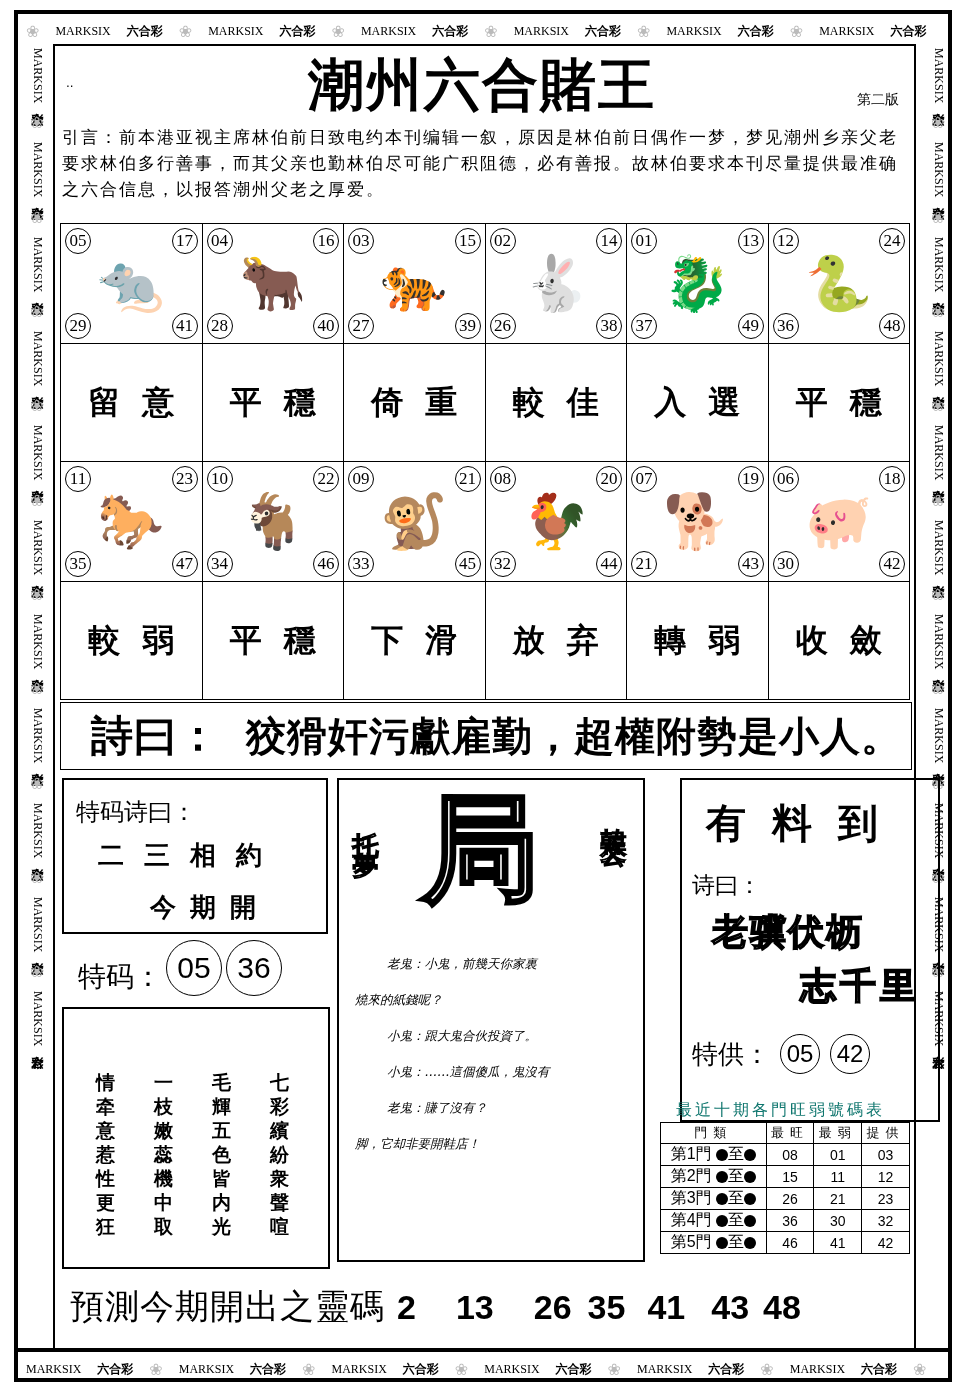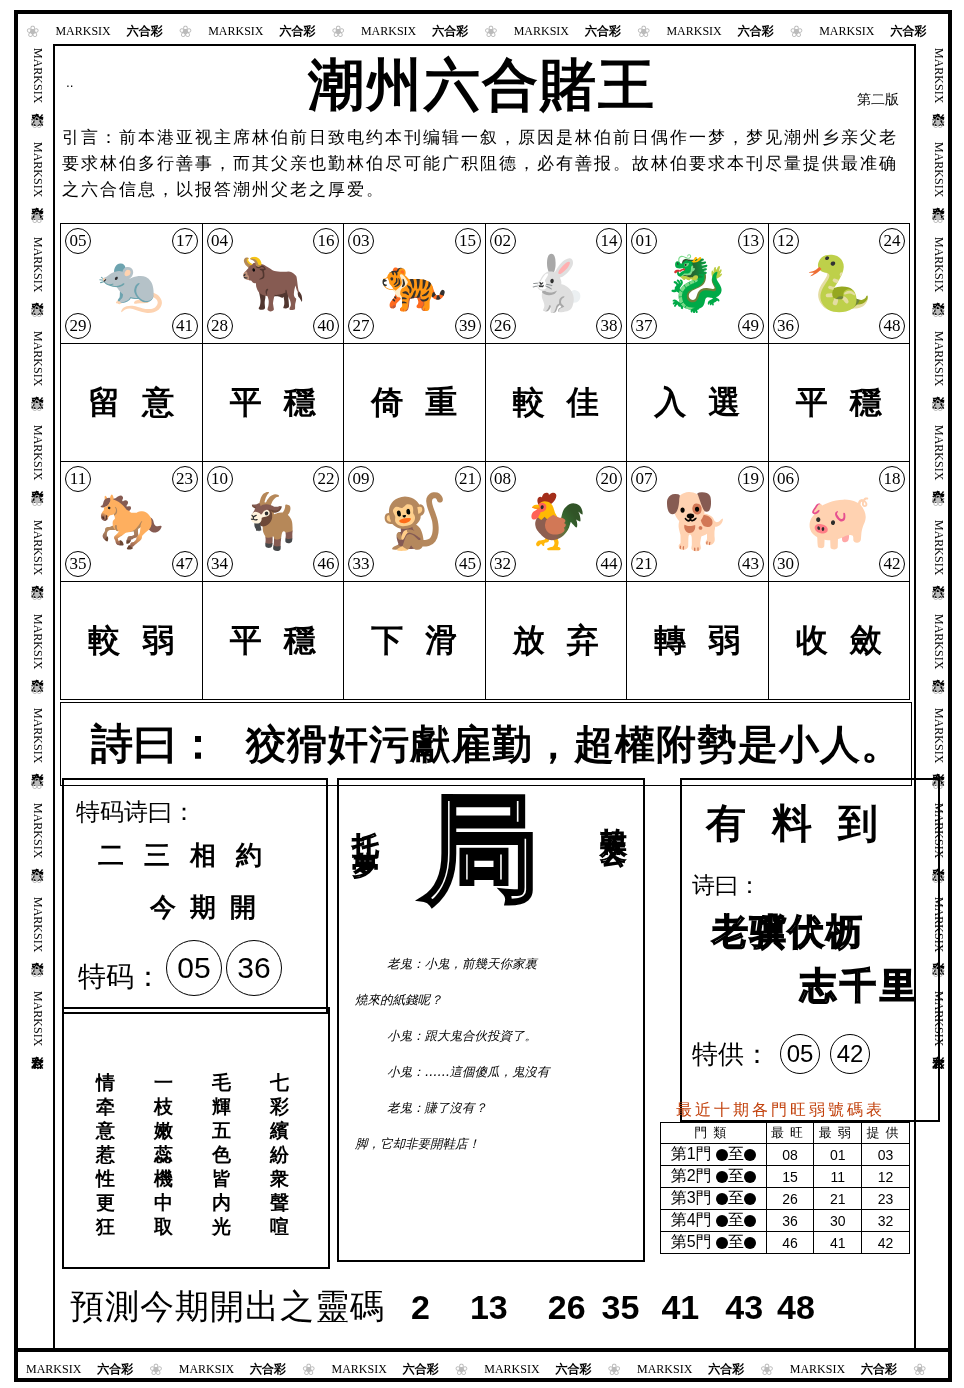--- a/index.html
+++ b/index.html
@@ -18,24 +18,24 @@
 .dots{position:absolute;left:66px;top:80px;font-size:12px}
 .edition{position:absolute;left:857px;top:91px;font-size:14px}
 .intro{position:absolute;left:62px;top:124px;width:848px;font-family:"DejaVu Serif",serif;font-size:17px;line-height:26px;letter-spacing:2px}
 .zgrid{position:absolute;left:60px;top:223px;width:850px;border-collapse:collapse}
 .zgrid td{border:1.5px solid #000;width:141.6px;position:relative}
 .zrow-img td{height:120px}
 .zrow-txt td{height:118px;text-align:center;font-size:32px;font-weight:bold;letter-spacing:22px;padding-left:22px}
 .num{position:absolute;width:26px;height:26px;border:1px solid #000;border-radius:50%;font-family:"Liberation Serif",serif;font-size:17px;text-align:center;line-height:24px;background:#fff}
 .n-tl{left:4px;top:4px}.n-tr{right:4px;top:4px}.n-bl{left:4px;bottom:4px}.n-br{right:4px;bottom:4px}
 .animal{position:absolute;left:50%;top:50%;transform:translate(-50%,-50%);font-size:54px;line-height:1}
-.poem-bar{position:absolute;left:60px;top:702px;width:852px;height:84px;border:1.5px solid #000;font-size:40px;font-weight:bold;display:flex;align-items:center;padding-left:30px;letter-spacing:1px}
+.poem-bar{position:absolute;left:60px;top:702px;width:852px;height:68px;border:1.5px solid #000;font-size:40px;font-weight:bold;display:flex;align-items:center;padding-left:30px;letter-spacing:1px}
 .poem-bar .lbl{margin-right:26px;font-size:42px}
 .box{position:absolute;border:2px solid #000}
-.b1{left:62px;top:778px;width:266px;height:236px}
+.b1{left:62px;top:778px;width:266px;height:156px}
 .b2{left:62px;top:1007px;width:268px;height:262px}
 .b3{left:337px;top:778px;width:308px;height:484px}
 .b4{left:680px;top:778px;width:260px;height:344px}
 .b1 .h{position:absolute;left:12px;top:16px;font-size:24px;font-family:"DejaVu Serif",serif}
 .b1 .l1{position:absolute;left:34px;top:58px;font-size:26px;font-weight:bold;letter-spacing:20px}
 .b1 .l2{position:absolute;left:86px;top:110px;font-size:26px;font-weight:bold;letter-spacing:14px}
 .b1 .sp{position:absolute;left:14px;top:160px;font-size:28px;display:flex;align-items:flex-end}
 .circ{display:inline-block;border:1px solid #000;border-radius:50%;text-align:center;font-family:"Liberation Sans",sans-serif}
 .b1 .circ{width:56px;height:56px;line-height:54px;font-size:30px;margin-left:4px}
 .b2 .h{position:absolute;left:0;width:100%;top:18px;text-align:center;font-size:26px;font-family:"DejaVu Serif",serif;letter-spacing:3px}
@@ -47,28 +47,28 @@
 .ju{position:absolute;left:82px;top:10px;font-size:118px;font-weight:bold;color:#fff;-webkit-text-stroke:3px #000;line-height:1}
 .dialog{position:absolute;left:16px;top:166px;width:280px;font-family:"DejaVu Serif",serif;font-size:12.5px;line-height:36px;font-style:italic}
 .dialog p{margin:0}
 .dialog .ind{padding-left:32px}
 .b4 .h{position:absolute;left:24px;top:16px;font-size:40px;font-weight:bold;letter-spacing:26px}
 .b4 .sh{position:absolute;left:10px;top:90px;font-size:23px;font-family:"DejaVu Serif",serif}
 .b4 .p1{position:absolute;left:30px;top:128px;font-size:36px;font-weight:bold;color:#fff;-webkit-text-stroke:1.5px #000;letter-spacing:2px}
 .b4 .p2{position:absolute;left:118px;top:182px;font-size:36px;font-weight:bold;color:#fff;-webkit-text-stroke:1.5px #000;letter-spacing:4px}
 .b4 .sp{position:absolute;left:10px;top:254px;font-size:26px;display:flex;align-items:center}
 .b4 .circ{width:40px;height:40px;line-height:38px;font-size:24px;margin-left:10px}
-.tbl-title{position:absolute;left:676px;top:1100px;font-size:16px;letter-spacing:3px;color:#c2410c;font-family:Liberation Serif, serif}
+.tbl-title{position:absolute;left:676px;top:1100px;font-size:16px;letter-spacing:3px;color:#0f766e;font-family:Liberation Serif, serif}
 .dtable{position:absolute;left:660px;top:1122px;width:250px;border-collapse:collapse;font-family:"Liberation Sans",sans-serif;font-size:14px}
 .dtable th,.dtable td{border:1.5px solid #000;height:21px;text-align:center;font-weight:normal}
 .dtable th{font-size:13px;letter-spacing:6px}
 .dtable td.g{text-align:center;font-size:16px;padding-left:0;white-space:nowrap}
 .ball{display:inline-block;width:12px;height:12px;border-radius:50%;background:#000;vertical-align:middle}
 .pred{position:absolute;left:70px;top:1284px;font-size:34px;display:flex;align-items:center;font-family:"DejaVu Sans",sans-serif}
-.pred .lbl{margin-right:26px;letter-spacing:1px}
+.pred .lbl{margin-right:12px;letter-spacing:1px}
 .pred .n{font-weight:bold;font-family:"Liberation Sans",sans-serif;font-size:34px}
 </style>
 </head>
 <body>
 
 <div class="outer"></div>
 
 <div class="strip-top">
   <span class="flower">❀</span>
     <span>MARKSIX</span>

